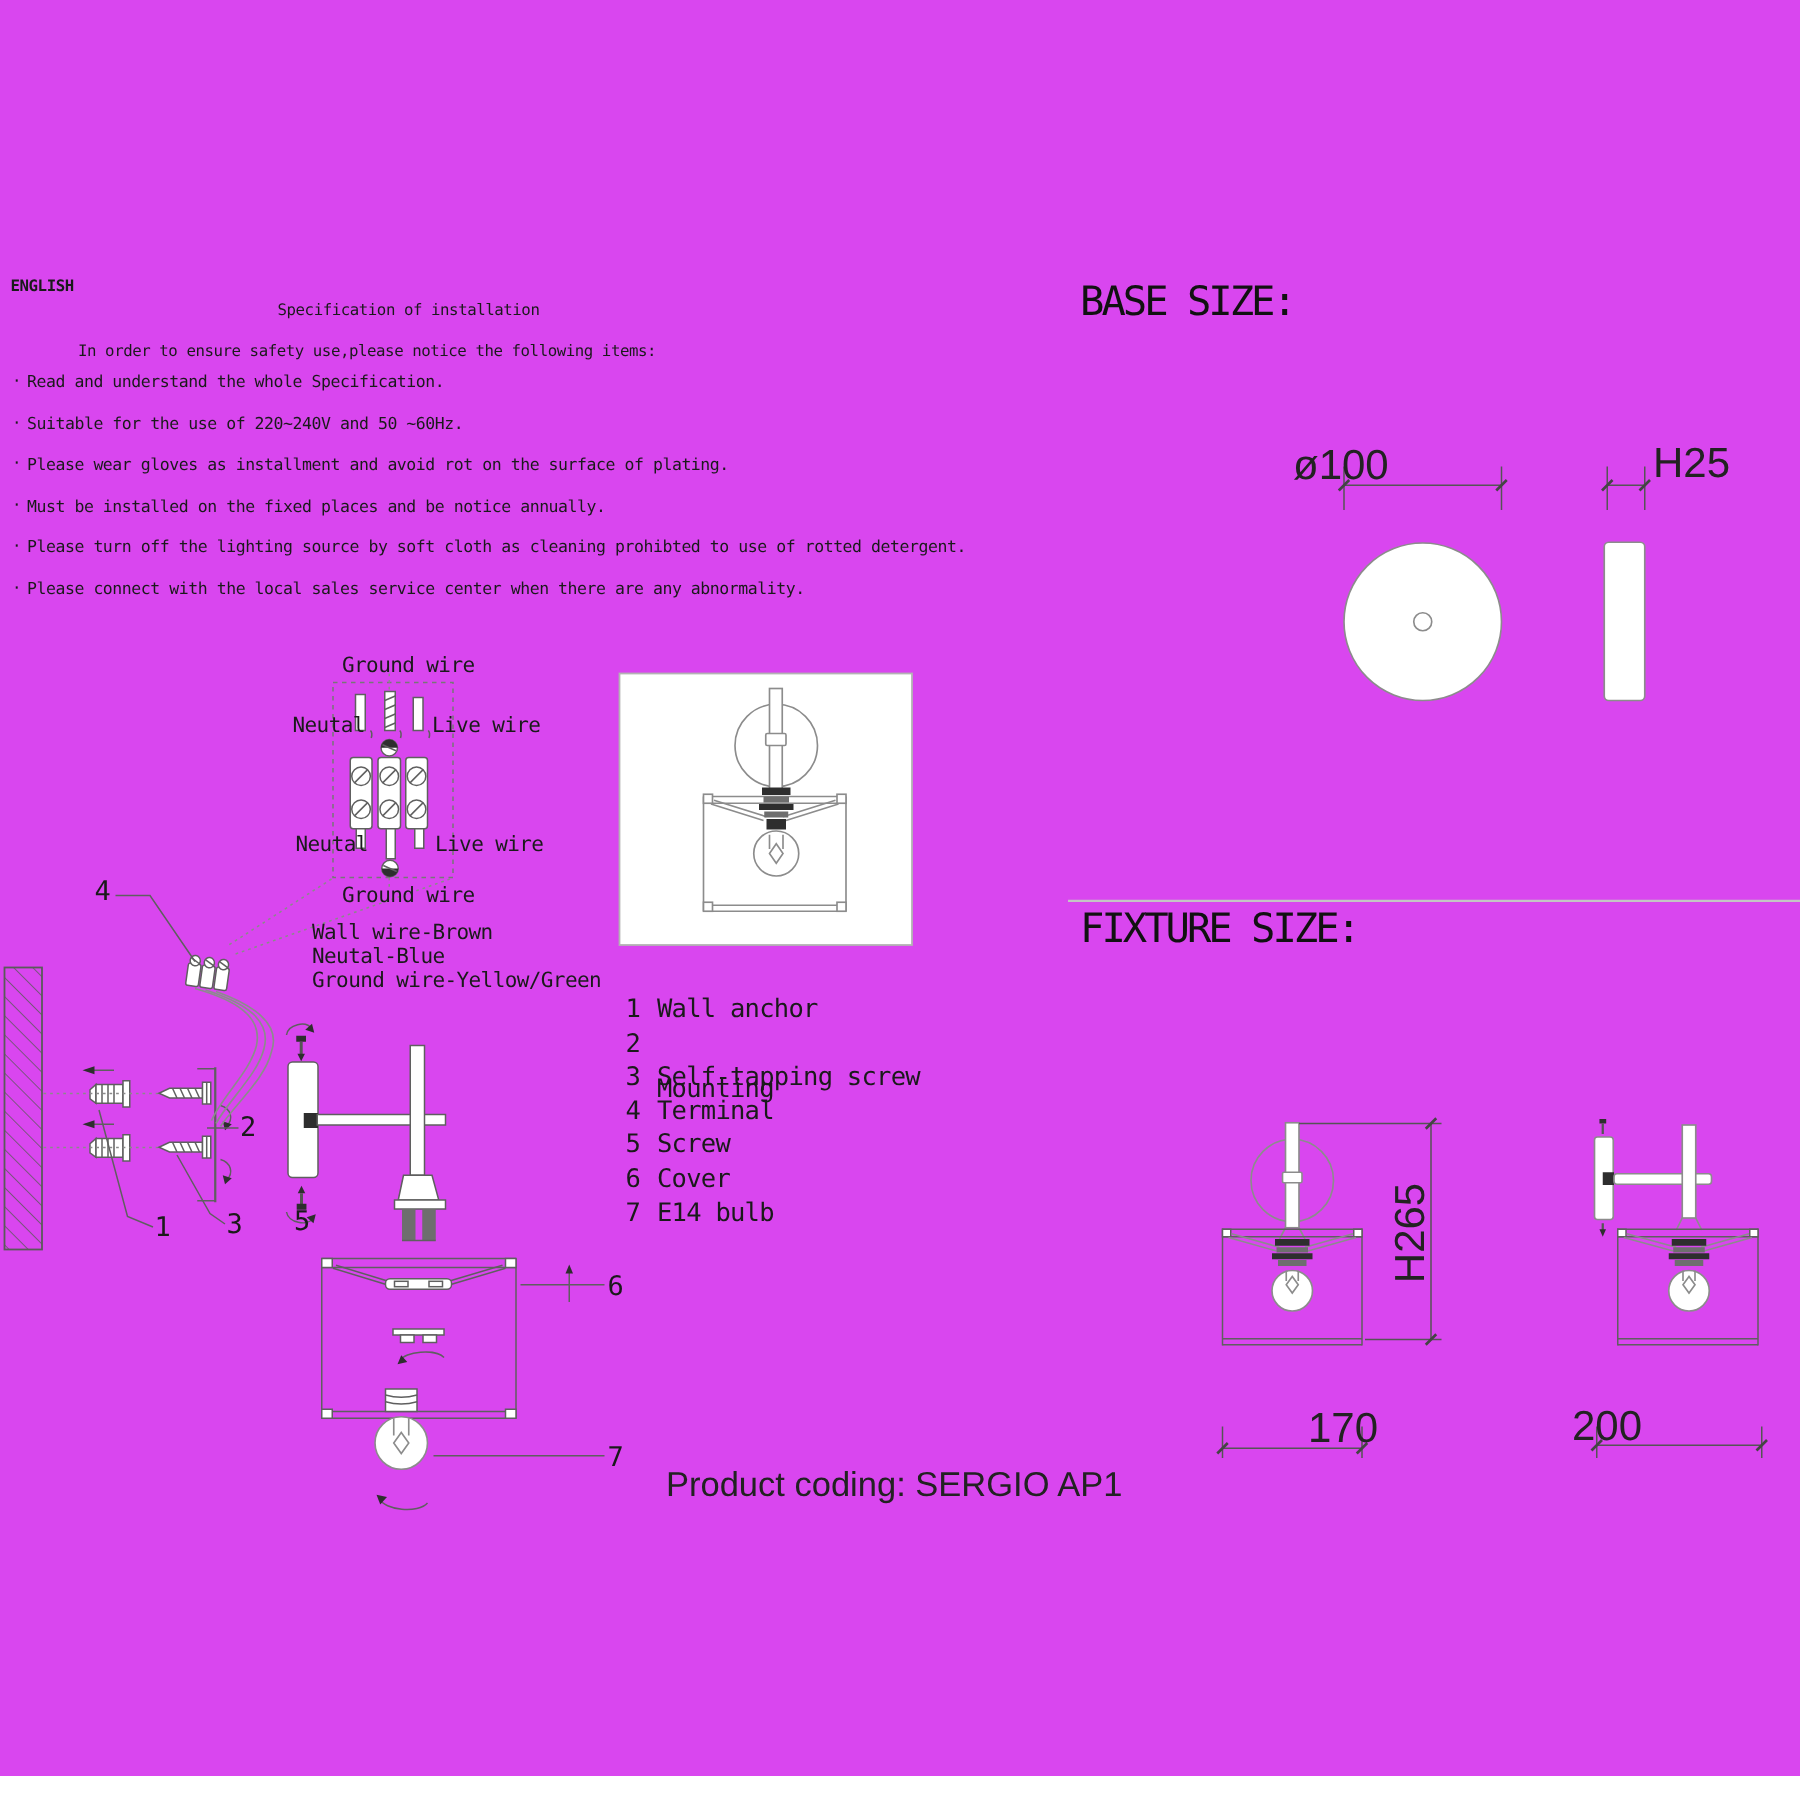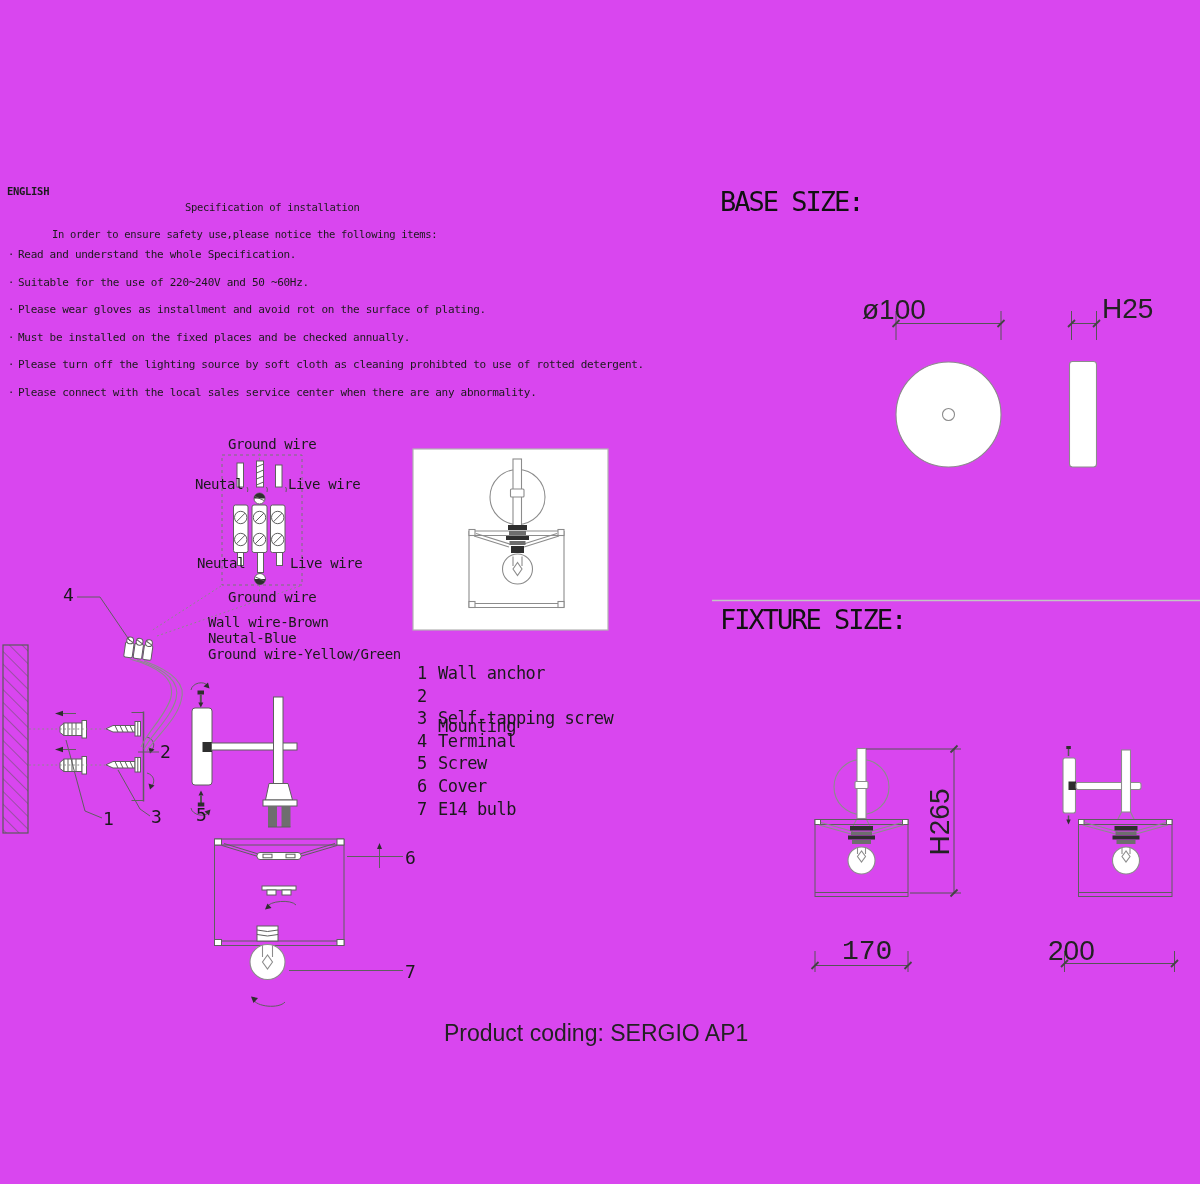--- a/index.html
+++ b/index.html
@@ -369,21 +369,21 @@
 <div class="brow" style="left:8px;top:275.5px;">
   <span class="dot">·</span>
   <span class="bt">Suitable for the use of 220~240V and 50 ~60Hz.</span>
 </div>
 <div class="brow" style="left:8px;top:303px;">
   <span class="dot">·</span>
   <span class="bt">Please wear gloves as installment and avoid rot on the surface of plating.</span>
 </div>
 <div class="brow" style="left:8px;top:330.5px;">
   <span class="dot">·</span>
-  <span class="bt">Must be installed on the fixed places and be checked annually.</span>
+  <span class="bt">Must be installed on the fixed places and be notice annually.</span>
 </div>
 <div class="brow" style="left:8px;top:358px;">
   <span class="dot">·</span>
   <span class="bt">Please turn off the lighting source by soft cloth as cleaning prohibted to use of rotted detergent.</span>
 </div>
 <div class="brow" style="left:8px;top:385.5px;">
   <span class="dot">·</span>
   <span class="bt">Please connect with the local sales service center when there are any abnormality.</span>
 </div>
 
@@ -421,18 +421,18 @@
 <div class="txt m17" style="left:438px;top:801px;">E14 bulb</div>
 
 <div class="txt cad" style="left:720px;top:188px;">BASE SIZE:</div>
 <div class="txt dim" style="left:862px;top:296px;">ø100</div>
 <div class="txt dim" style="left:1102px;top:295px;">H25</div>
 
 <div class="txt cad" style="left:720px;top:606px;">FIXTURE SIZE:</div>
 <div class="rotwrap" style="left:940px;top:822px;">
   <span class="dim">H265</span>
 </div>
-<div class="txt dim" style="left:842px;top:938px;font-family:Liberation Mono, monospace;">170</div>
+<div class="txt dim" style="left:872px;top:938px;">170</div>
 <div class="txt dim" style="left:1048px;top:937px;text-align:center;">200</div>
 
-<div class="txt sans23" style="left:444px;top:1022px;">Product coding: SERGIO AP1</div>
+<div class="txt sans23" style="left:444px;top:978px;">Product coding: SERGIO AP1</div>
 
 </div>
 
 </body></html>

